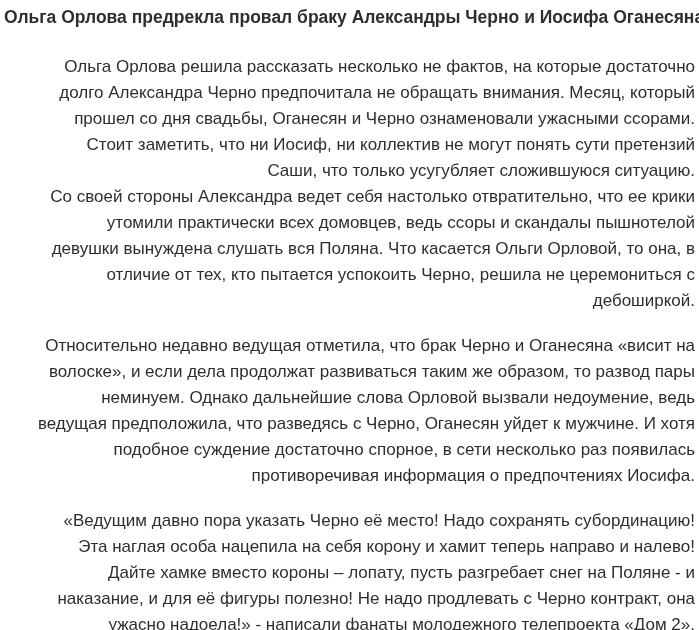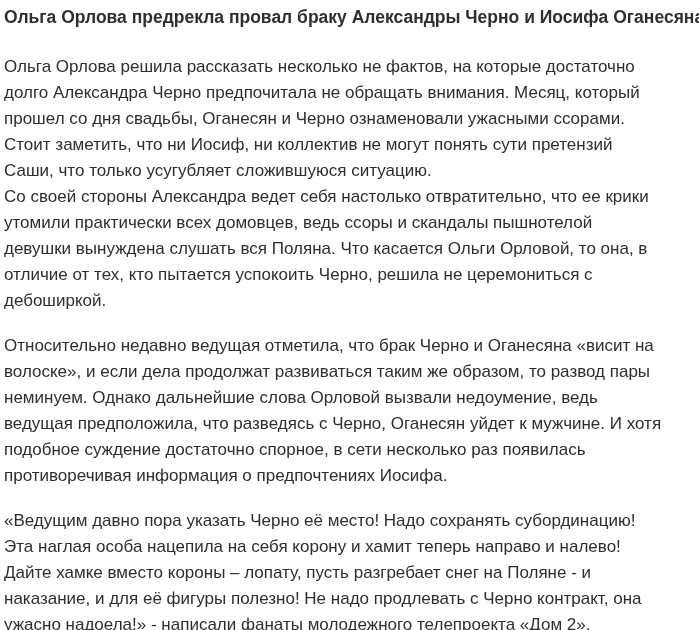--- a/index.html
+++ b/index.html
@@ -25,20 +25,21 @@
     white-space: pre;
     letter-spacing: 0;
   }
   .para {
     font-size: 17px;
     font-weight: 400;
     line-height: 26px;
     margin: 0 0 19px 0;
     white-space: pre;
     letter-spacing: 0;
+    text-align: right;
   }
 </style>
 </head>
 <body>
 
 <div class="page">
   <h1 class="title">Ольга Орлова предрекла провал браку Александры Черно и Иосифа Оганесяна</h1>
   <p class="para">Ольга Орлова решила рассказать несколько не фактов, на которые достаточно
 долго Александра Черно предпочитала не обращать внимания. Месяц, который
 прошел со дня свадьбы, Оганесян и Черно ознаменовали ужасными ссорами.

